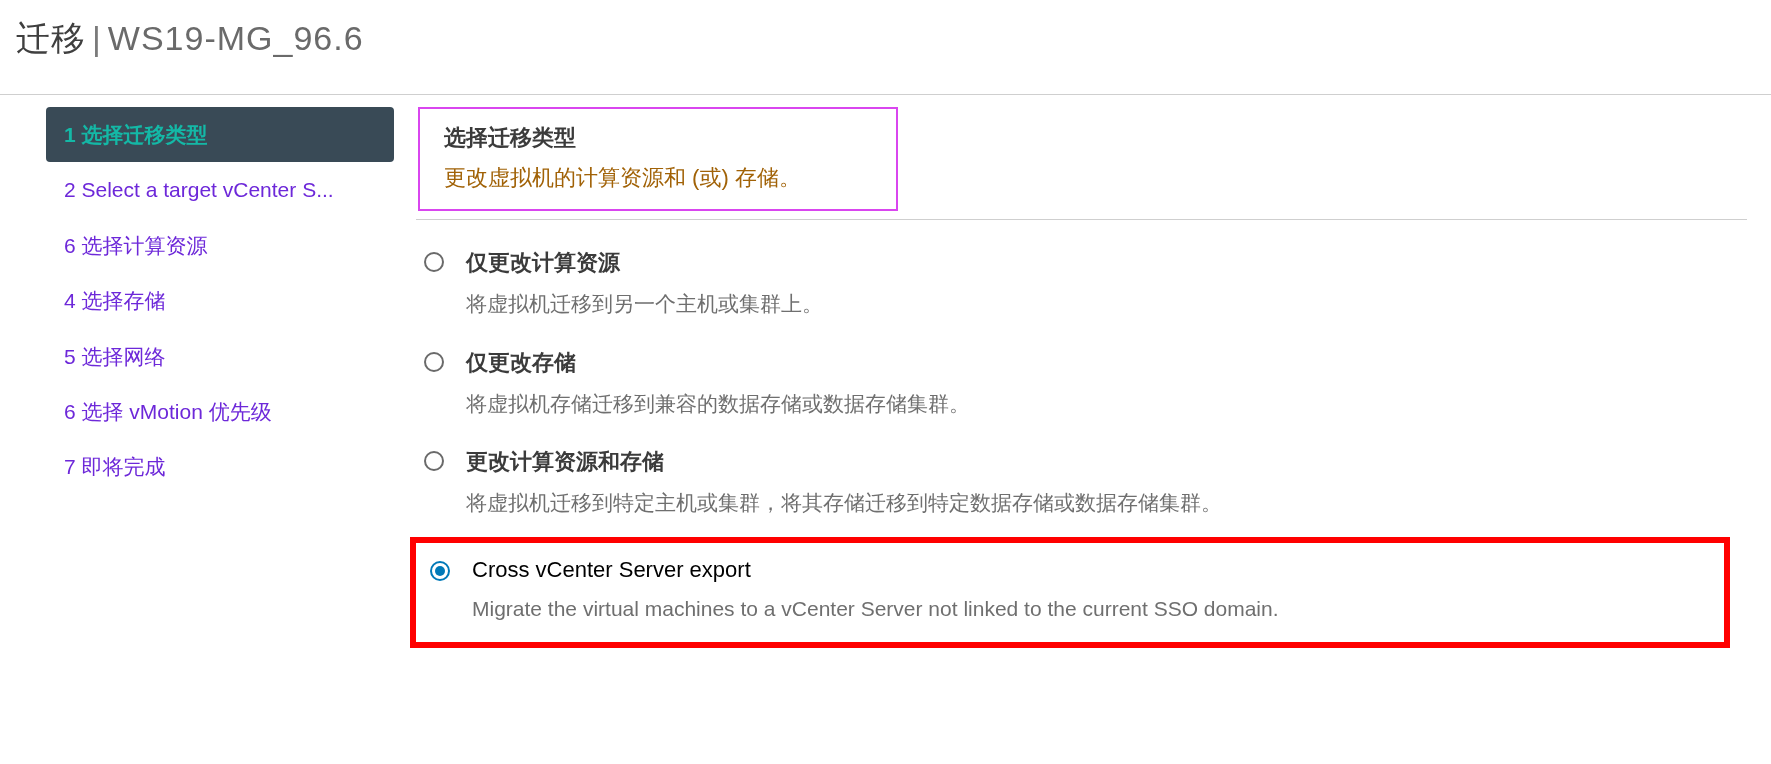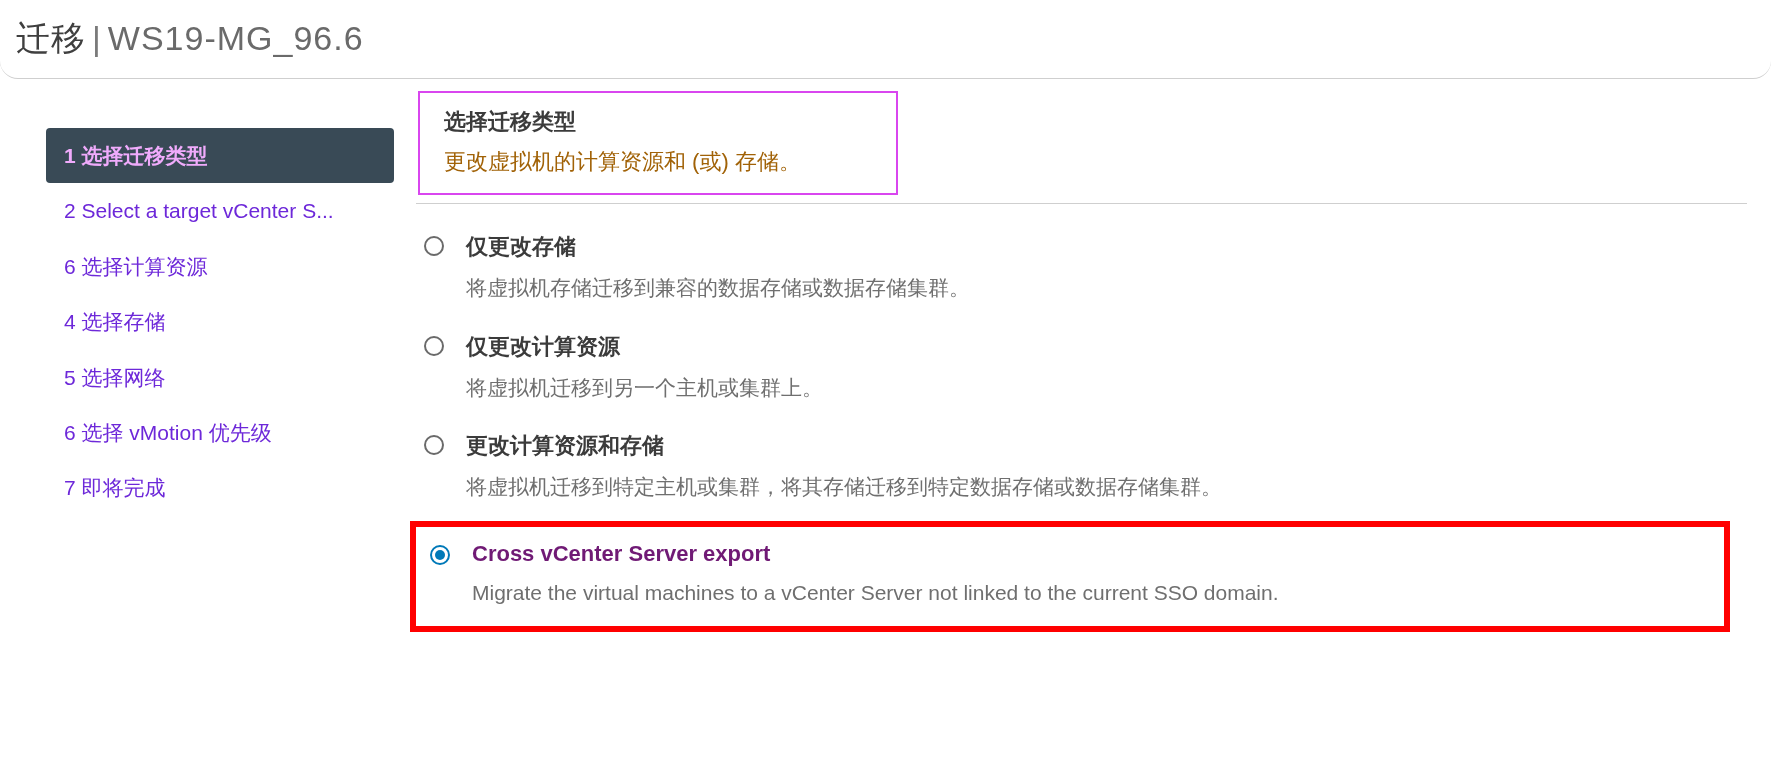--- a/index.html
+++ b/index.html
@@ -6,24 +6,23 @@
     body {
       font-family: "Segoe UI", "Microsoft YaHei", Arial, sans-serif;
       background: #fff;
       color: #3b3b3b;
       width: 1771px;
     }
     .page-title {
       font-size: 34px;
       font-weight: 400;
       color: #3f3f3f;
-      padding: 16px 0 16px 16px;
+      padding: 16px 0 32px 16px;
       border-bottom: 1px solid #cfcfcf;
       letter-spacing: 1px;
-      border-radius: 18px;
     }
     .page-title .sep {
       color: #7a7a7a;
       margin: 0 6px;
     }
     .page-title .right {
       color: #6a6a6a;
       font-weight: 300;
     }
     .wizard {
@@ -39,24 +38,23 @@
       font-size: 21px;
       color: #6d28d9;
       cursor: pointer;
       white-space: nowrap;
       overflow: hidden;
       text-overflow: ellipsis;
       line-height: 1.4;
     }
     .step.active {
       background: #394a56;
-      color: #f0abfc;
+      color: #14b8a6;
       font-weight: 600;
       border-radius: 4px;
-      margin-top: 37px;
     }
     .content {
       flex: 1;
       padding: 0 24px 0 24px;
       position: relative;
     }
     .header-block {
       border: 2px solid #d946ef;
       padding: 14px 24px 16px 24px;
       margin-bottom: 8px;
@@ -119,22 +117,22 @@
       color: #6f6f6f;
       line-height: 1.5;
     }
     .option.boxed-wrap {
       border: 6px solid #ff0000;
       padding: 14px 20px 18px 14px;
       margin-left: -14px;
       width: 1320px;
     }
     .option.boxed-wrap .opt-title {
-      font-weight: 700;
-      color: #701a75;
+      font-weight: 400;
+      color: #000000;
     }
   </style>
 </head>
 <body>
 
 <div class="page-title">
   <span>迁移</span><span class="sep">|</span><span class="right">WS19-MG_96.6</span>
 </div>
 
 <div class="wizard">
@@ -151,29 +149,29 @@
   <div class="content">
     <div class="header-block">
       <div class="h-title">选择迁移类型</div>
       <div class="h-sub">更改虚拟机的计算资源和 (或) 存储。</div>
     </div>
     <div class="divider"></div>
     <div class="options" id="options-group">
         <div class="option">
           <div class="radio"></div>
           <div class="opt-body">
-            <div class="opt-title">仅更改存储</div>
-            <div class="opt-desc">将虚拟机存储迁移到兼容的数据存储或数据存储集群。</div>
+            <div class="opt-title">仅更改计算资源</div>
+            <div class="opt-desc">将虚拟机迁移到另一个主机或集群上。</div>
           </div>
         </div>
         <div class="option">
           <div class="radio"></div>
           <div class="opt-body">
-            <div class="opt-title">仅更改计算资源</div>
-            <div class="opt-desc">将虚拟机迁移到另一个主机或集群上。</div>
+            <div class="opt-title">仅更改存储</div>
+            <div class="opt-desc">将虚拟机存储迁移到兼容的数据存储或数据存储集群。</div>
           </div>
         </div>
         <div class="option">
           <div class="radio"></div>
           <div class="opt-body">
             <div class="opt-title">更改计算资源和存储</div>
             <div class="opt-desc">将虚拟机迁移到特定主机或集群，将其存储迁移到特定数据存储或数据存储集群。</div>
           </div>
         </div>
         <div class="option boxed-wrap">

